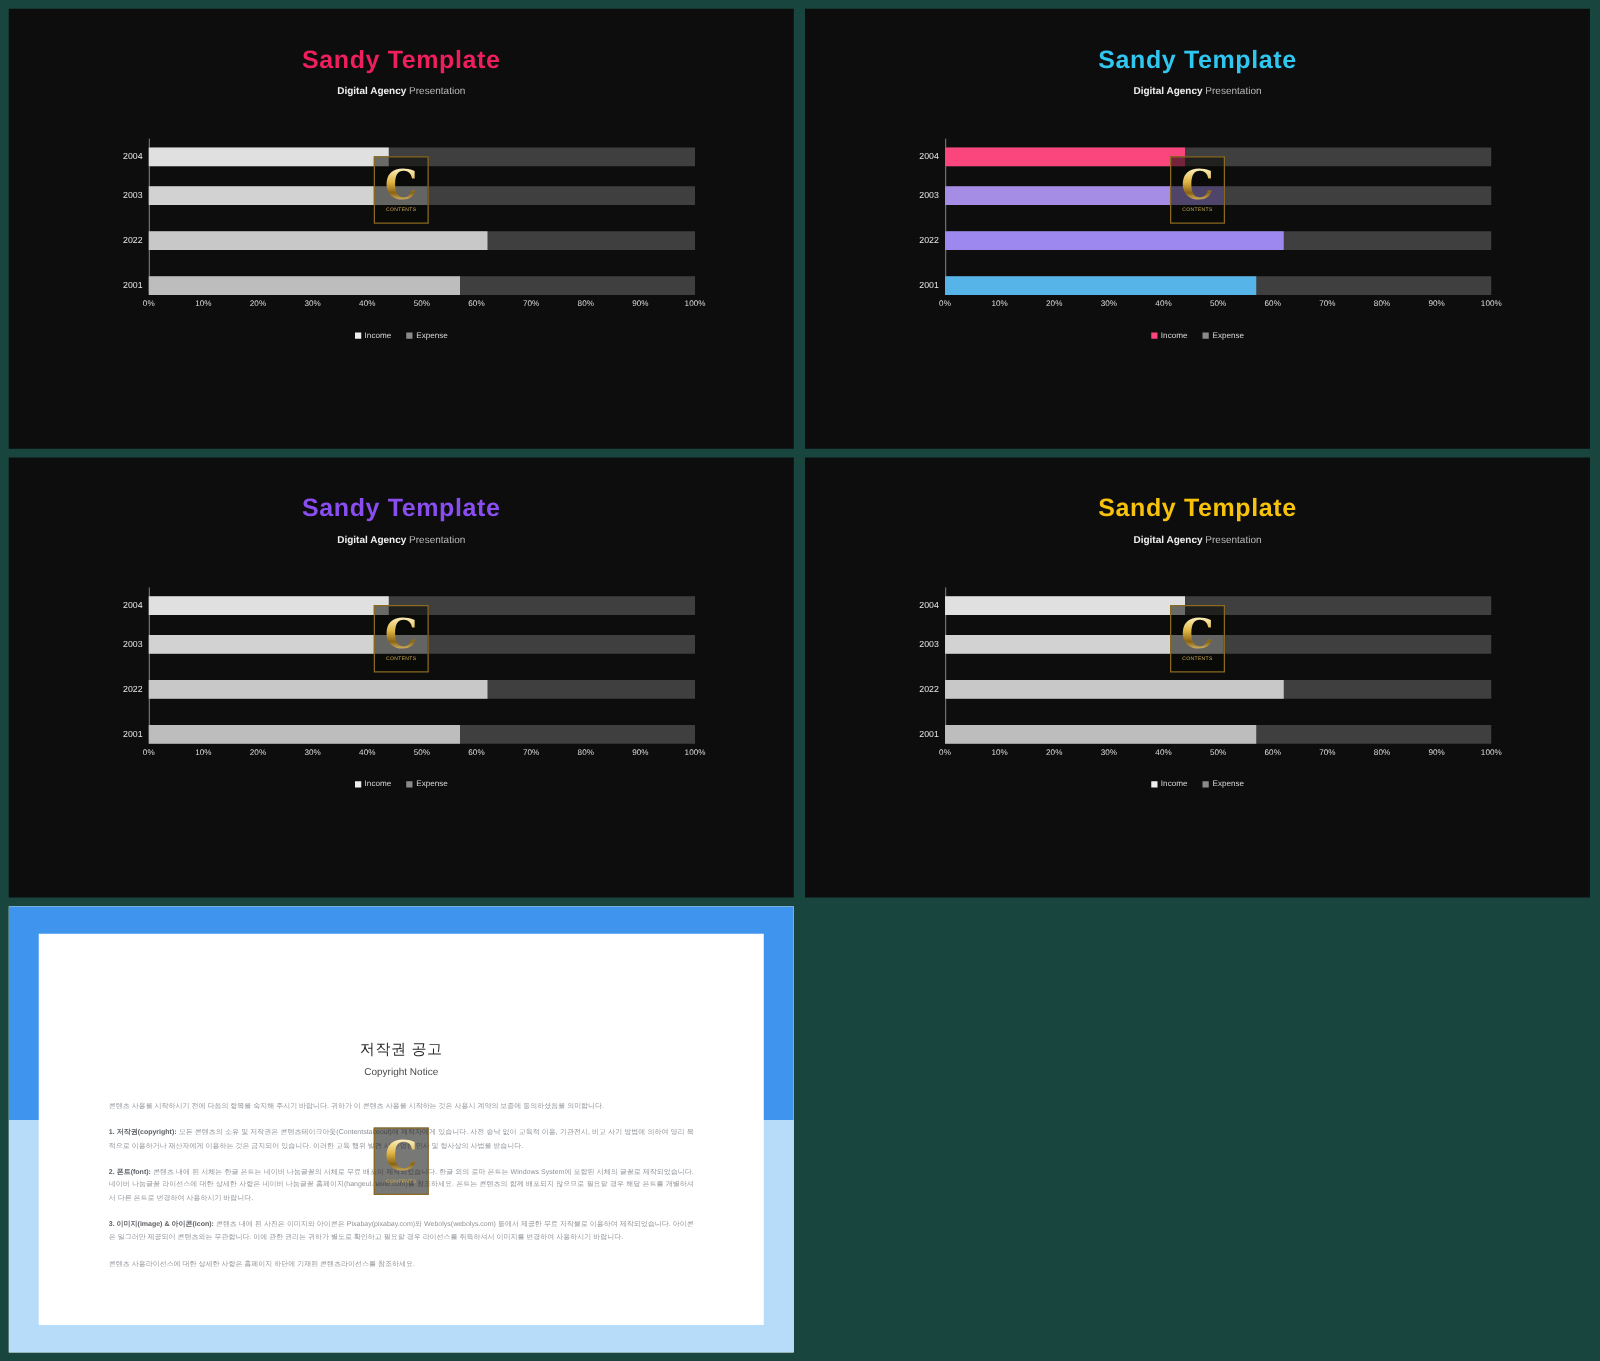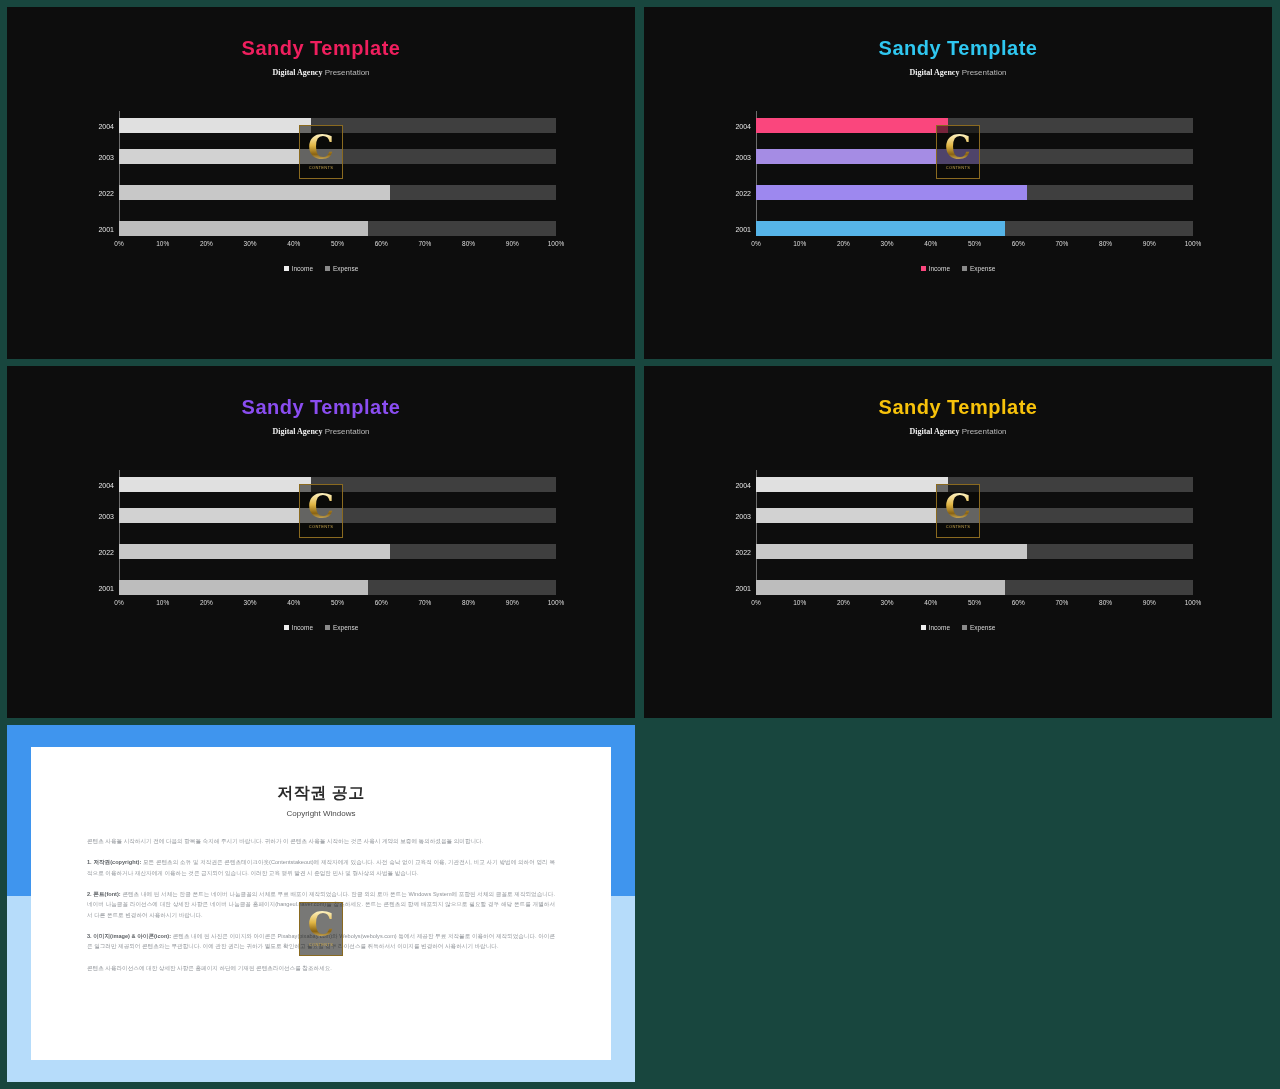--- a/index.html
+++ b/index.html
@@ -39,21 +39,21 @@
     letter-spacing: 0.5px;
     margin-top: 30px;
     line-height: 1.1;
   }
   .slide-sub {
     text-align: center;
     font-size: 8px;
     margin-top: 9px;
     color: #b9b9b9;
   }
-  .slide-sub b { color: #f0f0f0; font-weight: bold; font-family: Liberation Serif, serif; }
+  .slide-sub b { color: #f0f0f0; font-weight: bold; }
 
   
   .chart {
     position: relative;
     margin: 34px auto 0 auto;
     width: 470px;
     height: 144px;
   }
   .axis-line {
     position: absolute;
@@ -165,24 +165,25 @@
   }
   .docpage {
     width: 100%; height: 100%;
     background: #ffffff;
     padding: 36px 56px 20px 56px;
     overflow: hidden;
     position: relative;
   }
   .doc-title {
     text-align: center;
-    font-size: 16px;
-    font-weight: bold;
+    font-size: 12px;
+    font-weight: normal;
     color: #2b2b2b;
     letter-spacing: 0.5px;
+    margin-top: 48px;
   }
   .doc-subtitle {
     text-align: center;
     font-size: 8px;
     color: #4a4a4a;
     margin-top: 5px;
   }
   .doc-body { margin-top: 18px; }
   .doc-para {
     font-size: 5.6px;
@@ -408,21 +409,21 @@
         <div class="wm-c">C</div>
         <div class="wm-t">CONTENTS</div>
       </div>
     </div>
   </div>
 
   <div class="slide p5">
     <div class="docframe">
       <div class="docpage">
         <div class="doc-title">저작권 공고</div>
-        <div class="doc-subtitle">Copyright Windows</div>
+        <div class="doc-subtitle">Copyright Notice</div>
         <div class="doc-body">
           <p class="doc-para"><b></b><span>콘텐츠 사용을 시작하시기 전에 다음의 항목을 숙지해 주시기 바랍니다. 귀하가 이 콘텐츠 사용을 시작하는 것은 사용시 계약의 보증에 동의하셨음을 의미합니다.</span></p>
           <p class="doc-para"><b>1. 저작권(copyright):</b><span> 모든 콘텐츠의 소유 및 저작권은 콘텐츠테이크아웃(Contentstakeout)에 제작자에게 있습니다. 사전 승낙 없이 교육적 이용, 기관전시, 비교 사기 방법에 의하여 영리 목적으로 이용하거나 재산자에게 이용하는 것은 금지되어 있습니다. 이러한 교육 행위 발견 시 준엄한 민사 및 형사상의 사법을 받습니다.</span></p>
           <p class="doc-para"><b>2. 폰트(font):</b><span> 콘텐츠 내에 된 서체는 한글 폰트는 네이버 나눔글꼴의 서체로 무료 배포이 제작되었습니다. 한글 외의 로마 폰트는 Windows System에 포함된 서체의 글꼴로 제작되었습니다. 네이버 나눔글꼴 라이선스에 대한 상세한 사항은 네이버 나눔글꼴 홈페이지(hangeul.naver.com)를 참조하세요. 폰트는 콘텐츠의 함께 배포되지 않으므로 필요할 경우 해당 폰트를 개별하셔서 다른 폰트로 변경하여 사용하시기 바랍니다.</span></p>
           <p class="doc-para"><b>3. 이미지(image) &amp; 아이콘(icon):</b><span> 콘텐츠 내에 된 사진은 이미지와 아이콘은 Pixabay(pixabay.com)와 Webolys(webolys.com) 등에서 제공한 무료 저작물로 이용하여 제작되었습니다. 아이콘은 일그러만 제공되어 콘텐츠와는 무관합니다. 이에 관한 권리는 귀하가 별도로 확인하고 필요할 경우 라이선스를 취득하셔서 이미지를 변경하여 사용하시기 바랍니다.</span></p>
           <p class="doc-para"><b></b><span>콘텐츠 사용라이선스에 대한 상세한 사항은 홈페이지 하단에 기재된 콘텐츠라이선스를 참조하세요.</span></p>
         </div>
         <div class="watermark doc-wm">
           <div class="wm-c">C</div>
           <div class="wm-t">CONTENTS</div>

